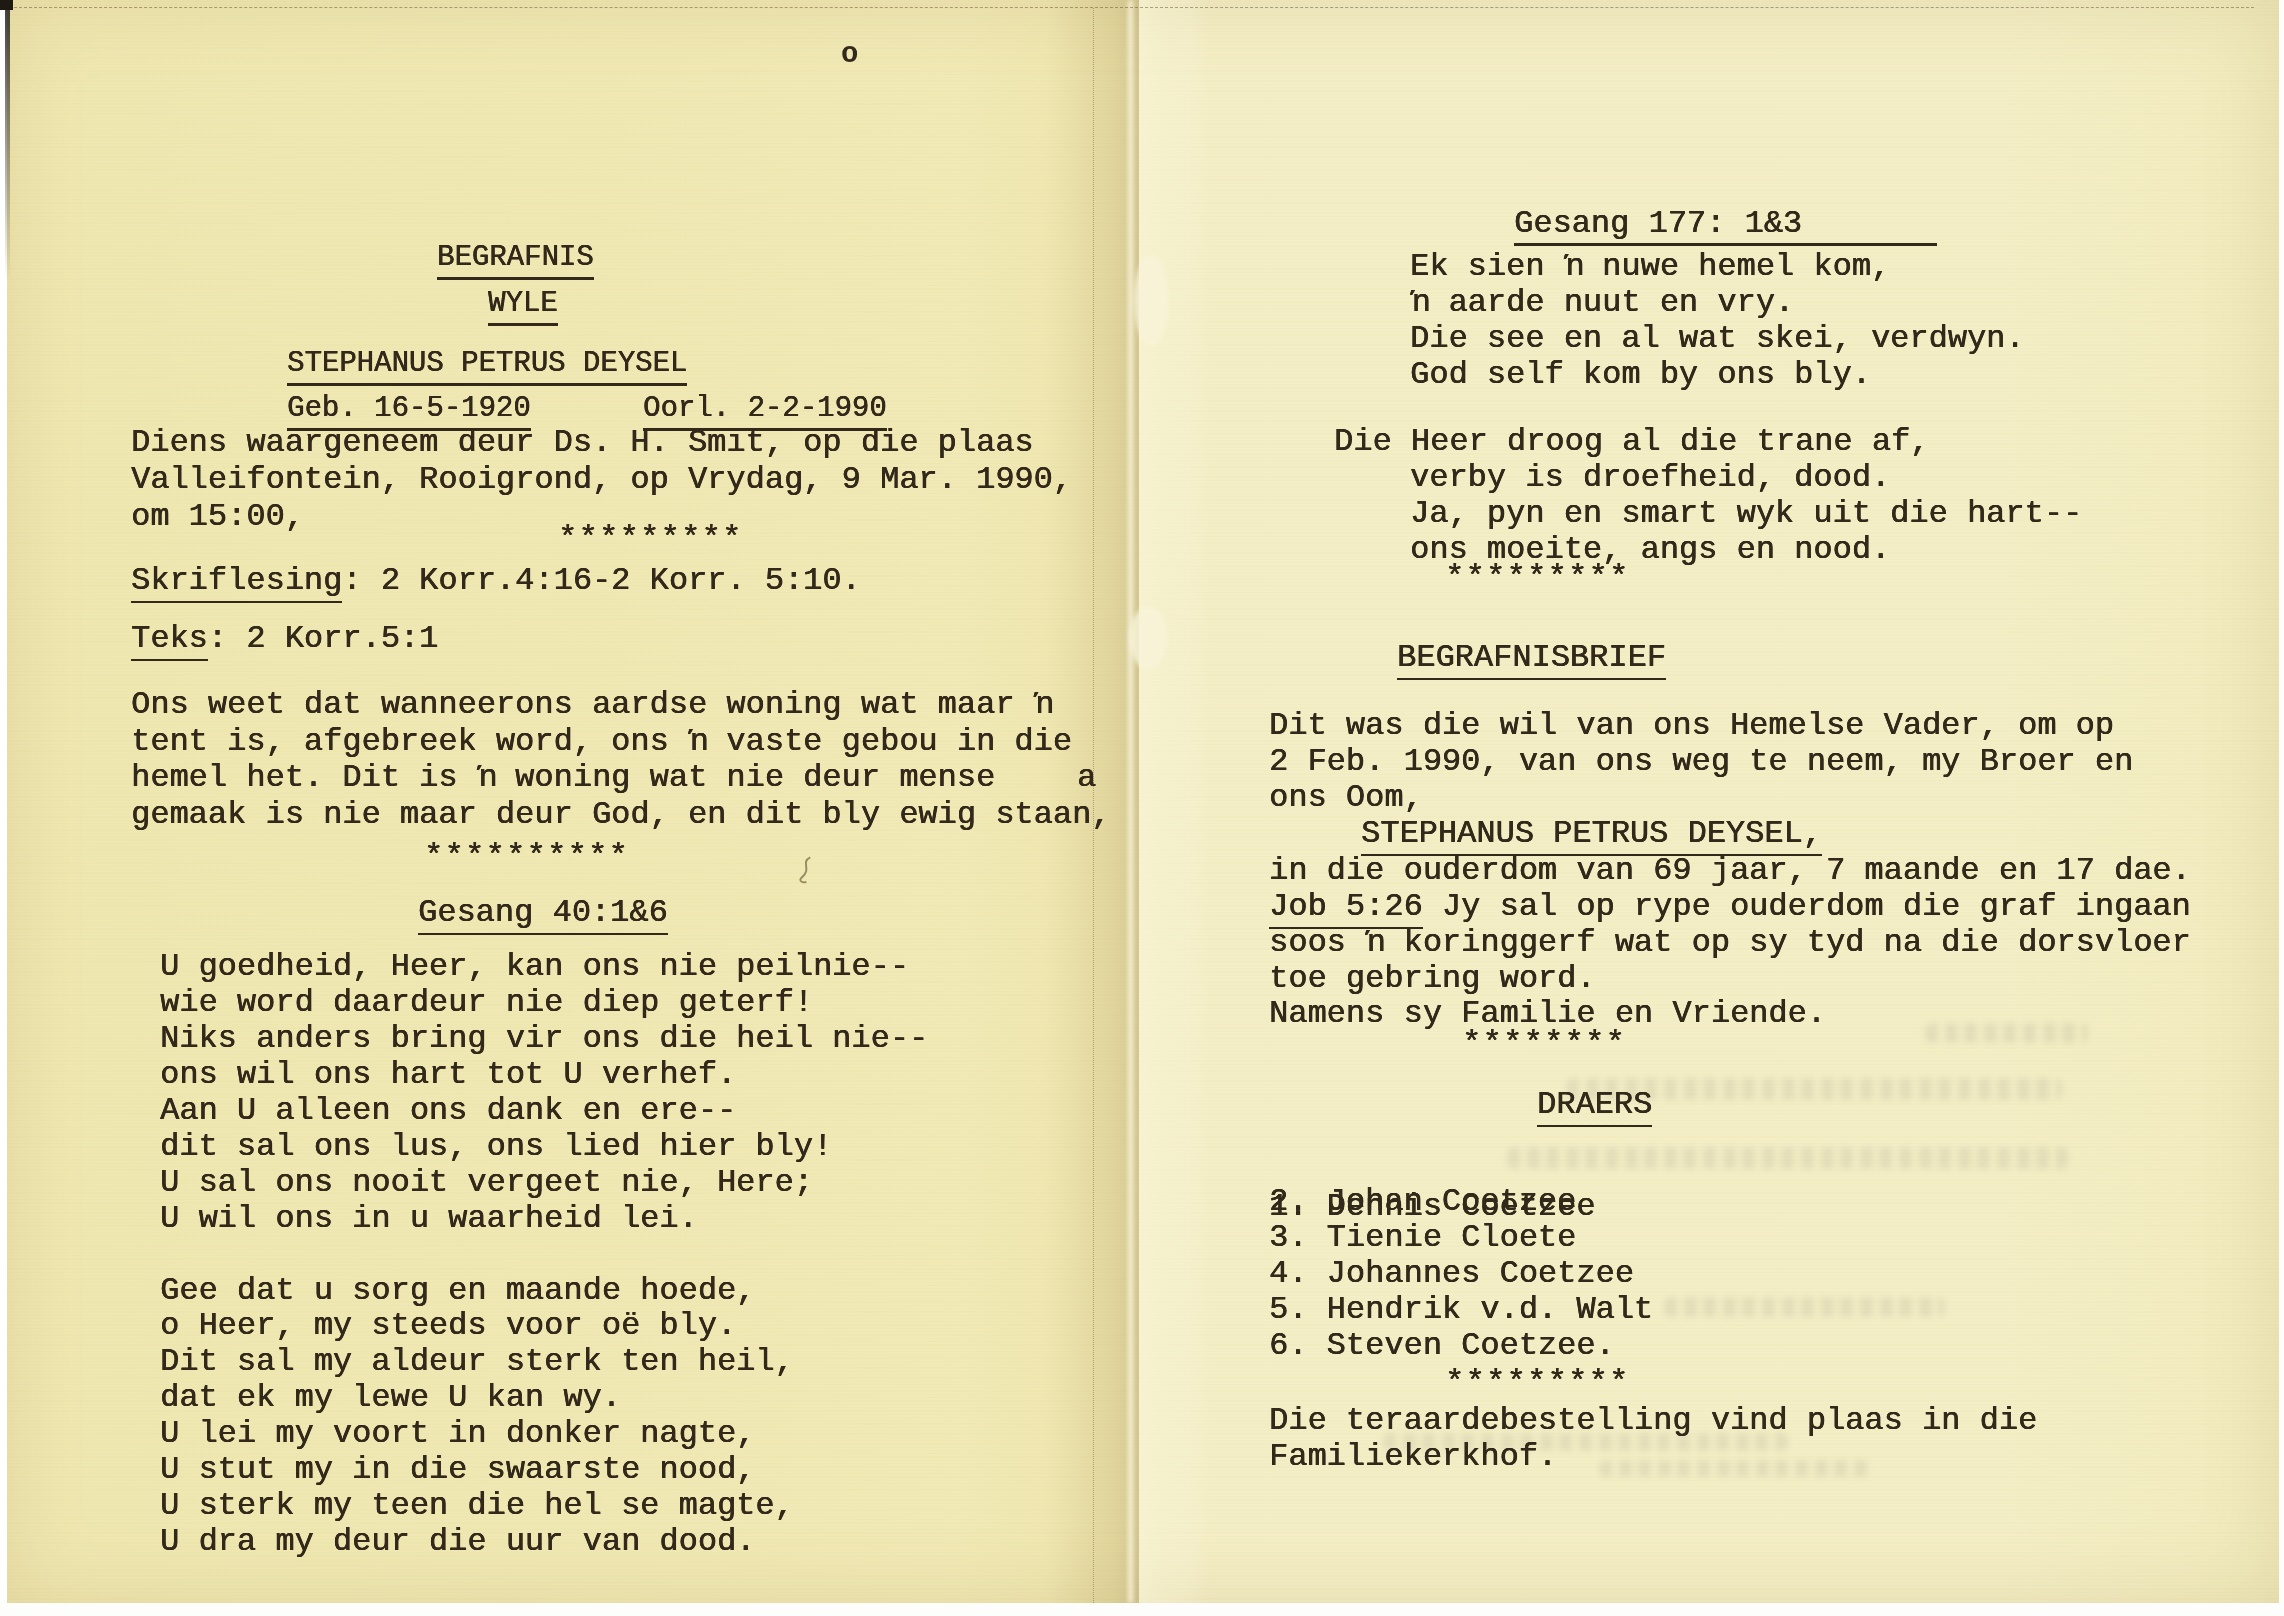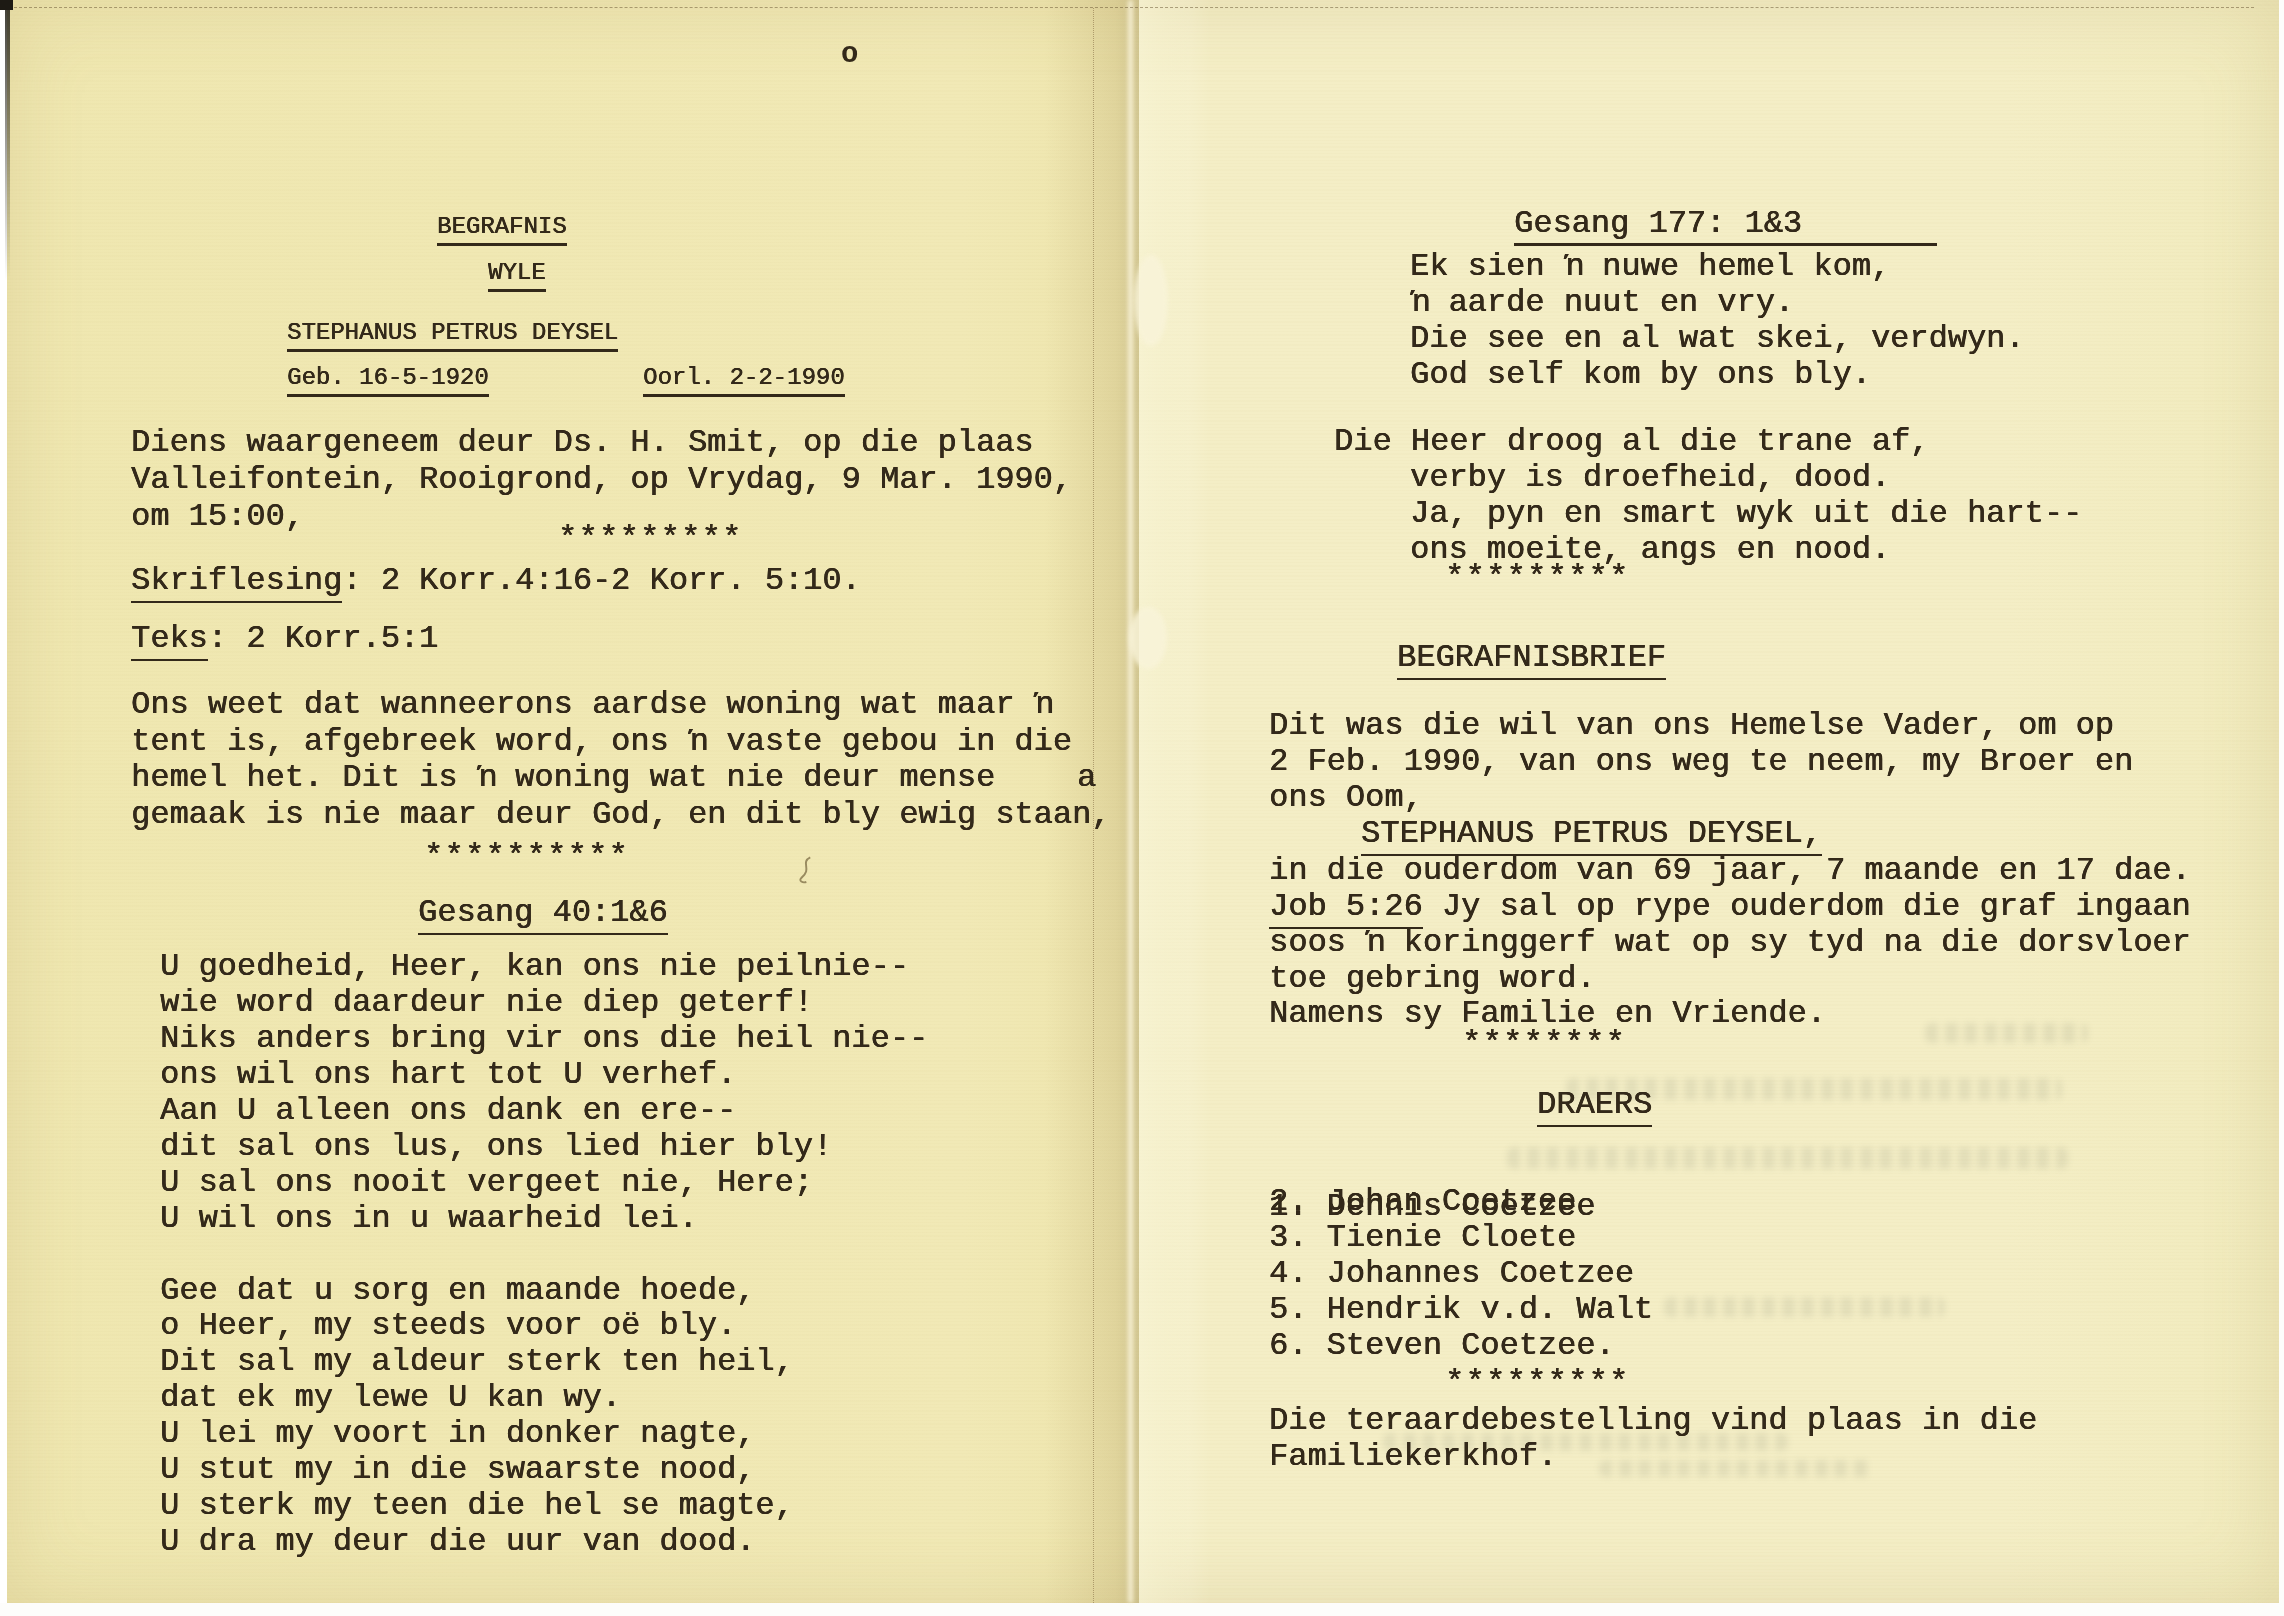--- a/index.html
+++ b/index.html
@@ -6,21 +6,21 @@
   .canvas{position:relative;width:2284px;height:1616px;overflow:hidden;
           font-family:"Liberation Mono","DejaVu Sans Mono",monospace;
           color:var(--ink,#33291a);}
   .paper{position:absolute;left:6.5px;top:0;width:2272px;height:1603px;
          background:
            repeating-linear-gradient(0deg, rgba(190,170,100,0.035) 0 1.3px, rgba(255,255,255,0) 1.3px 3.3px),
            linear-gradient(90deg,#efe7b0 0%,#f1e9b6 42%,#eee5ac 49.5%,#f4eec6 52%,#f4eec6 88%,#f1ebbd 100%);
          box-shadow:inset 0 0 78px rgba(160,135,70,0.18);}
   .line{position:absolute;white-space:pre;font-size:32px;line-height:1.12;
         text-shadow:0.5px 0 0 currentColor, 0 0.3px 0 currentColor;}
-  .hdr{font-size:24px;}
+  .hdr{font-size:29px;margin-top:28px;}
   .u{display:inline-block;border-bottom:3.3px solid currentColor;padding-bottom:2.6px;}
   .u3{display:inline-block;border-bottom:2.6px solid currentColor;padding-bottom:2px;}
   .stars{letter-spacing:1.3px;}
   .fold-shadow{position:absolute;top:0;height:1603px;left:1044px;width:95px;
         background:linear-gradient(90deg,rgba(150,125,70,0) 0%,rgba(150,125,70,0.16) 75%,rgba(120,100,55,0.24) 100%);}
   .fold-light{position:absolute;top:0;height:1603px;left:1139px;width:72px;
         background:linear-gradient(90deg,rgba(255,255,242,0.5) 0%,rgba(255,255,242,0) 100%);}
   .crease{position:absolute;top:0;height:1603px;left:1128px;width:4.6px;background:#fbf6dd;
         filter:blur(2px);opacity:.85;}
   .vdash{position:absolute;top:7.8px;height:1595px;left:1093px;width:0;

